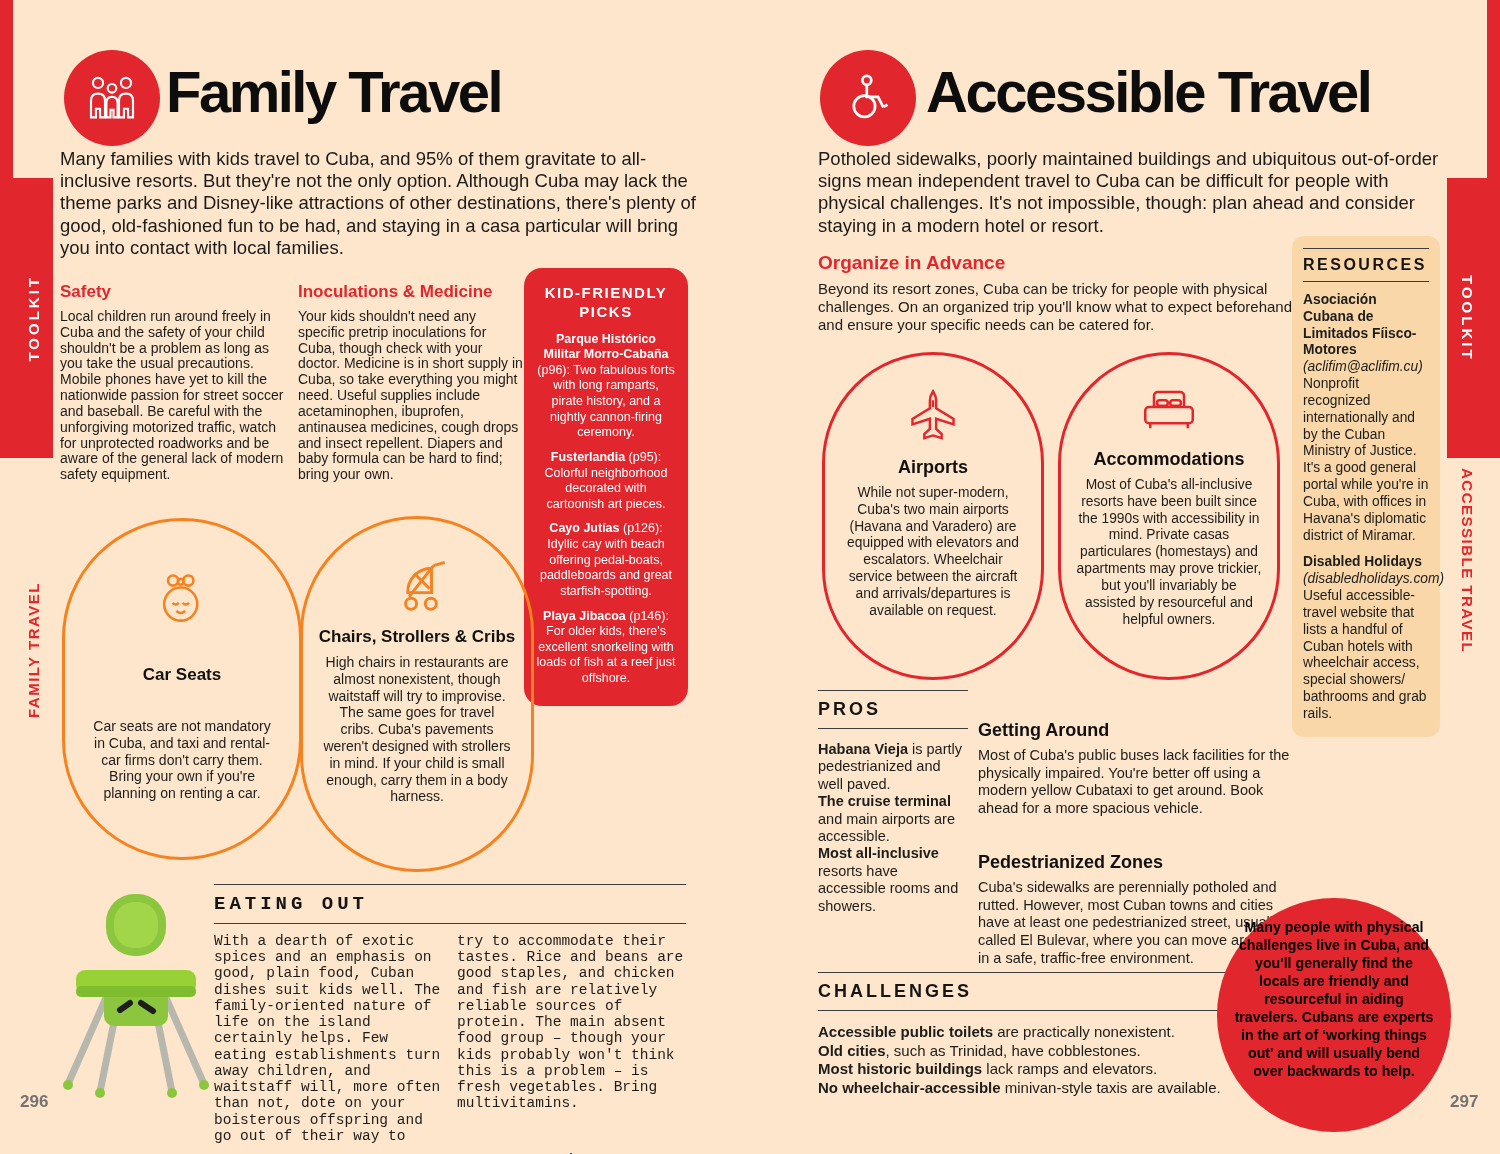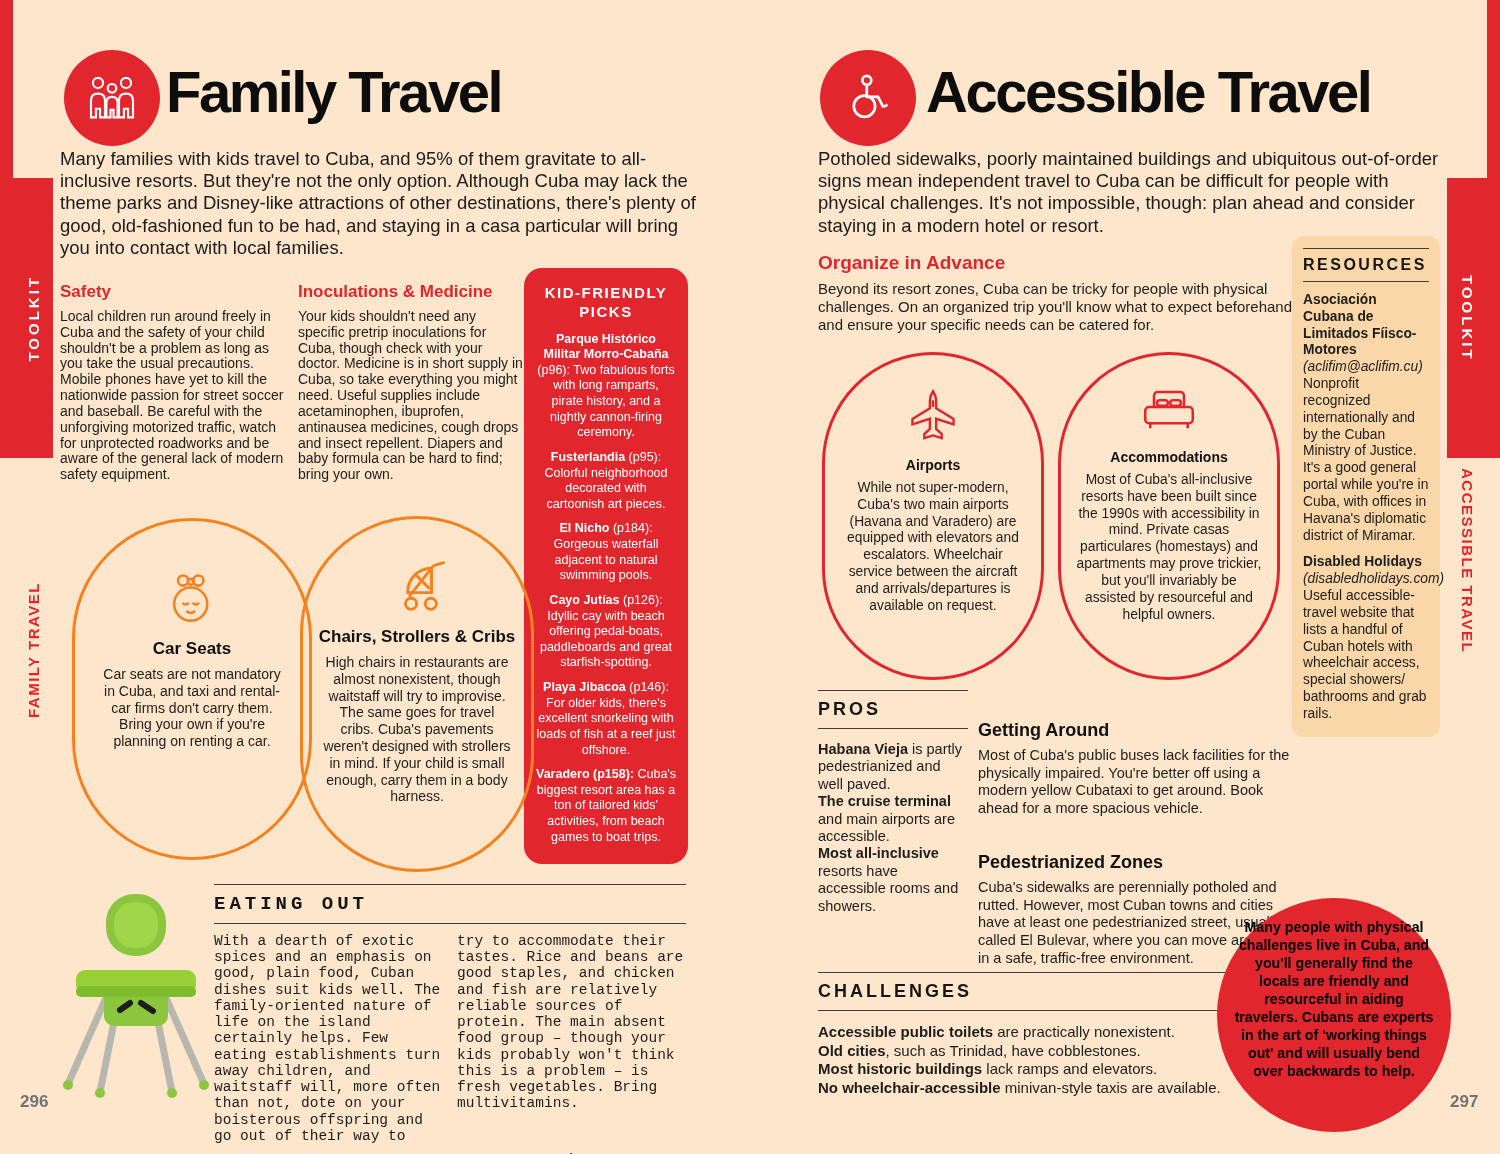--- a/index.html
+++ b/index.html
@@ -42,26 +42,26 @@
   
   #kid-picks{position:absolute;left:524px;top:268px;width:164px;background:var(--red);
     border-radius:18px;padding:16px 12px 10px;color:#fff;text-align:center;}
   .kp-head{font-weight:bold;font-size:15px;letter-spacing:1.5px;line-height:1.25;margin:0 0 10px;}
   .kp-item{font-size:12.5px;line-height:1.25;margin:0 0 9px;}
 
   
   .oval{position:absolute;display:flex;flex-direction:column;align-items:center;text-align:center;}
   .oval h3{font-size:17px;font-weight:bold;color:#111;margin:12px 0 7px;white-space:nowrap;}
   .oval p{margin:0;font-size:14px;line-height:1.2;}
-  #oval-carseats{left:72px;top:518px;width:240px;height:342px;border:3px solid var(--orange);border-radius:120px;padding:50px 24px 0;}
+  #oval-carseats{left:62px;top:518px;width:240px;height:342px;border:3px solid var(--orange);border-radius:120px;padding:50px 24px 0;gap:26px;}
   #oval-chairs{left:300px;top:516px;width:234px;height:356px;border:3px solid var(--orange);border-radius:117px;padding:38px 18px 0;}
   #oval-airports{left:822px;top:352px;width:222px;height:328px;border:3px solid var(--red);border-radius:111px;padding:32px 16px 0;}
   #oval-accomm{left:1058px;top:352px;width:222px;height:328px;border:3px solid var(--red);border-radius:111px;padding:32px 14px 0;}
   #oval-airports p,#oval-accomm p{font-size:13.8px;line-height:1.22;}
-  #oval-airports h3,#oval-accomm h3{font-size:14px;}
+  #oval-airports h3,#oval-accomm h3{font-size:18px;}
 
   
   .rule{border-top:1.5px solid #3d3d3d;}
   .boxed-head{font-size:19px;font-weight:bold;letter-spacing:4px;color:#151515;padding:8px 0;margin:0;}
 
   #eating-out{position:absolute;left:214px;top:884px;width:472px;font-family:Liberation Mono, monospace;}
   .eo-cols{display:flex;gap:14px;padding-top:9px;}
   .eo-cols div{flex:1;font-size:14.5px;line-height:1.12;}
   .credit{text-align:right;font-size:15px;font-weight:bold;letter-spacing:.4px;margin-top:8px;color:#222;}
 
@@ -140,24 +140,22 @@
   <p class="colbody">Your kids shouldn't need any specific pretrip inoculations for Cuba, though check with your doctor. Medicine is in short supply in Cuba, so take everything you might need. Useful supplies include acetaminophen, ibuprofen, antinausea medicines, cough drops and insect repellent. Diapers and baby formula can be hard to find; bring your own.</p>
 </div>
 
 <div id="kid-picks">
   <p class="kp-head">
     <span>KID-FRIENDLY</span><br>
     <span>PICKS</span>
   </p>
   <p class="kp-item"><b>Parque Histórico Militar Morro-Cabaña</b><span> (p96): Two fabulous forts with long ramparts, pirate history, and a nightly cannon-firing ceremony.</span></p>
   <p class="kp-item"><b>Fusterlandia</b><span> (p95): Colorful neighborhood decorated with cartoonish art pieces.</span></p>
-  <p class="kp-item"><b>El Nicho</b><span> (p184): Gorgeous waterfall adjacent to natural swimming pools.</span></p>
   <p class="kp-item"><b>Cayo Jutías</b><span> (p126): Idyllic cay with beach offering pedal-boats, paddleboards and great starfish-spotting.</span></p>
   <p class="kp-item"><b>Playa Jibacoa</b><span> (p146): For older kids, there's excellent snorkeling with loads of fish at a reef just offshore.</span></p>
-  <p class="kp-item"><b>Varadero (p158):</b><span> Cuba's biggest resort area has a ton of tailored kids' activities, from beach games to boat trips.</span></p>
 </div>
 
 <div class="oval" id="oval-carseats">
   <span>
     <svg width="62" height="56" viewBox="0 0 48 44" fill="none" stroke="#f58220" stroke-width="2">
       <circle cx="17" cy="7.5" r="4"></circle>
         <circle cx="29" cy="7.5" r="4"></circle>
         <circle cx="23" cy="8.5" r="2.3"></circle>
       <circle cx="23" cy="26" r="13"></circle>
       <path d="M16.5 25 q2.5 2.6 5 0"></path>

